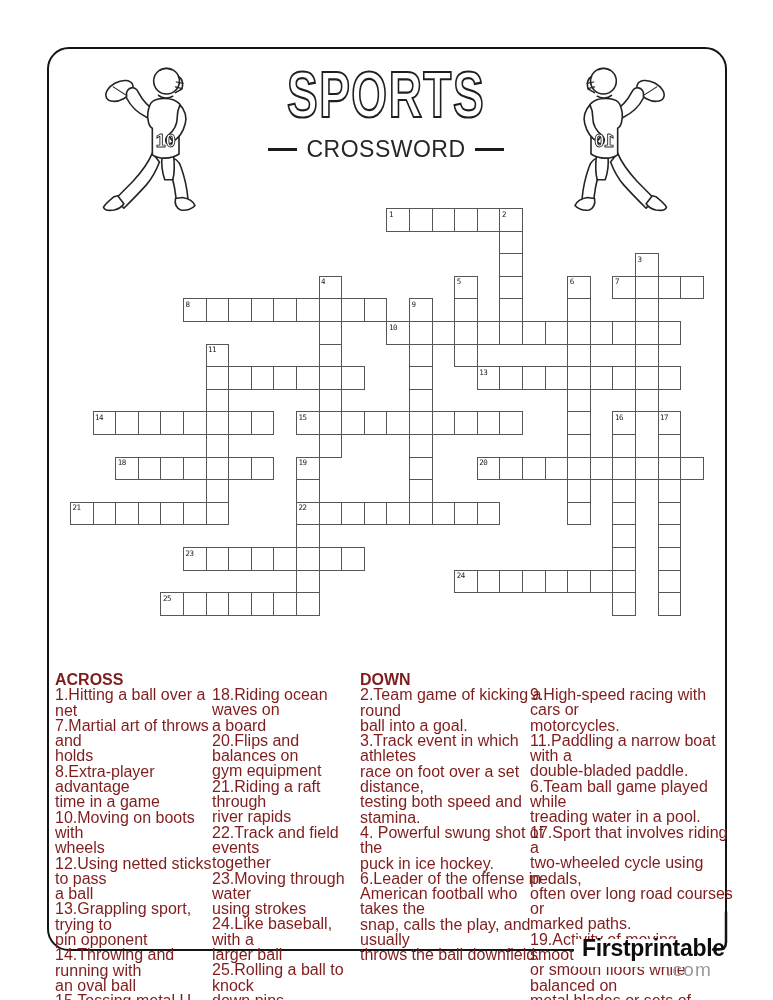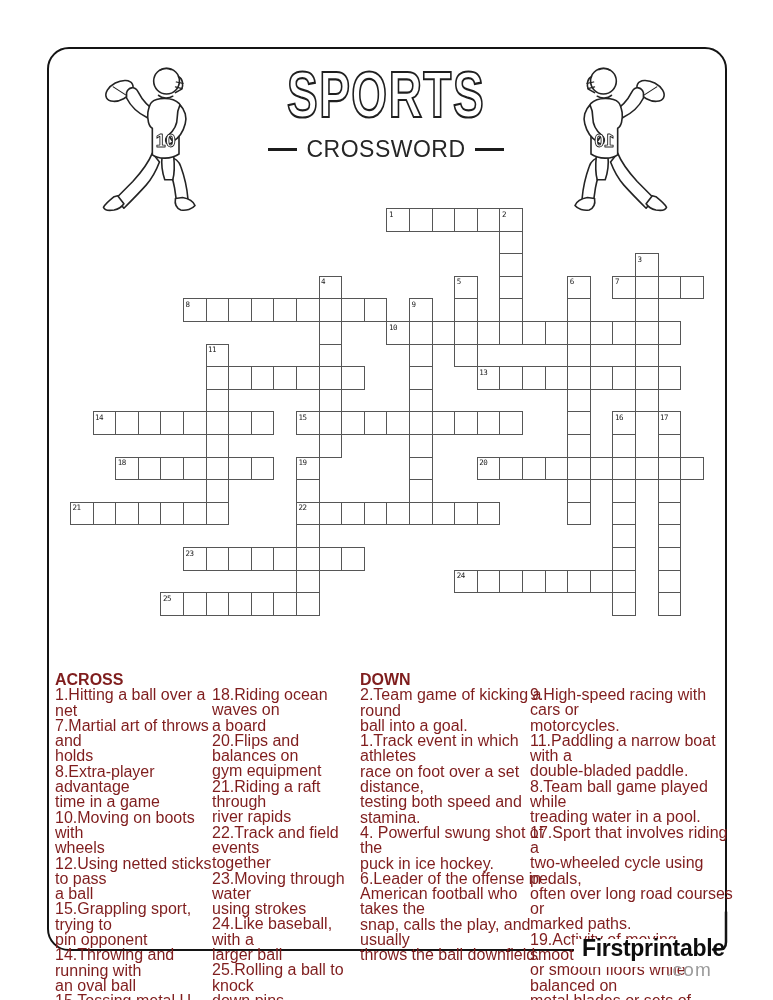--- a/index.html
+++ b/index.html
@@ -355,21 +355,21 @@
     <span class="hdr">ACROSS</span>
     <p>1.Hitting a ball over a net</p>
     <p>7.Martial art of throws and
 holds</p>
     <p>8.Extra-player advantage
 time in a game</p>
     <p>10.Moving on boots with
 wheels</p>
     <p>12.Using netted sticks to pass
 a ball</p>
-    <p>15.Grappling sport, trying to
+    <p>13.Grappling sport, trying to
 pin opponent</p>
     <p>14.Throwing and running with
 an oval ball</p>
     <p>15.Tossing metal U-shapes at
 a stake</p>
   </div>
 <div class="clue-col" id="col-1">
     <p>18.Riding ocean waves on
 a board</p>
     <p>20.Flips and balances on
@@ -382,36 +382,36 @@
 using strokes</p>
     <p>24.Like baseball, with a
 larger ball</p>
     <p>25.Rolling a ball to knock
 down pins</p>
   </div>
 <div class="clue-col" id="col-2">
     <span class="hdr">DOWN</span>
     <p>2.Team game of kicking a round
 ball into a goal.</p>
-    <p>1.Track event in which athletes
+    <p>3.Track event in which athletes
 race on foot over a set distance,
 testing both speed and stamina.</p>
     <p>4. Powerful swung shot of the
 puck in ice hockey.</p>
     <p>6.Leader of the offense in
 American football who takes the
 snap, calls the play, and usually
 throws the ball downfield.</p>
   </div>
 <div class="clue-col" id="col-3">
     <p>9.High-speed racing with cars or
 motorcycles.</p>
     <p>11.Paddling a narrow boat with a
 double-bladed paddle.</p>
-    <p>8.Team ball game played while
+    <p>6.Team ball game played while
 treading water in a pool.</p>
     <p>17.Sport that involves riding a
 two-wheeled cycle using pedals,
 often over long road courses or
 marked paths.</p>
     <p>19.Activity of moving smoothly on ice
 or smooth floors while balanced on
 metal blades or sets of wheels.</p>
   </div>
 

